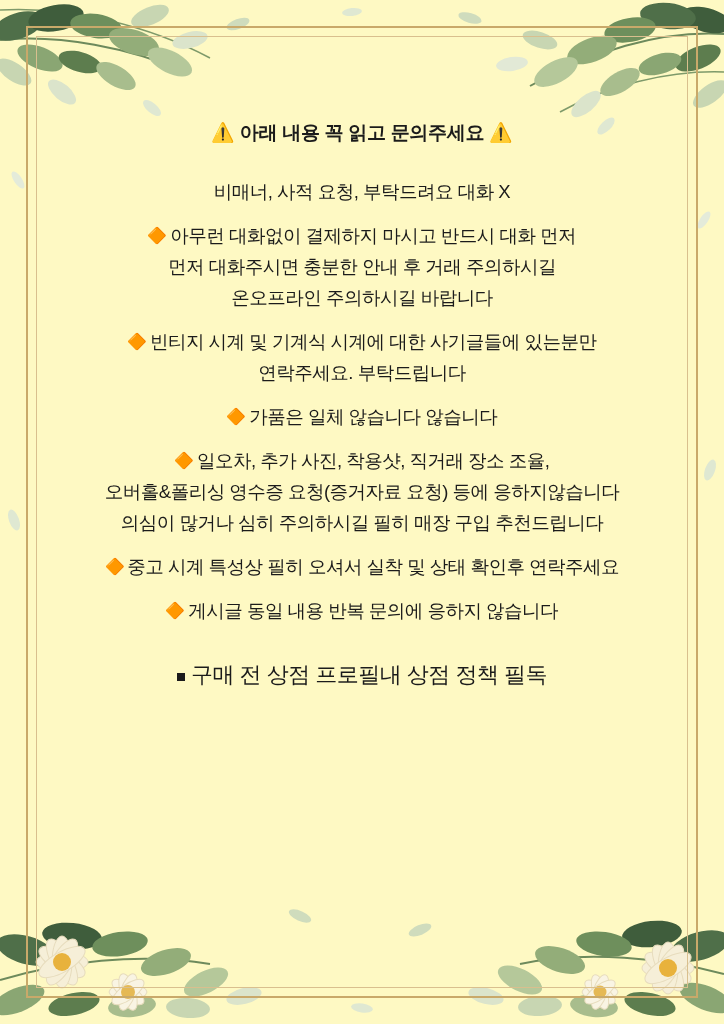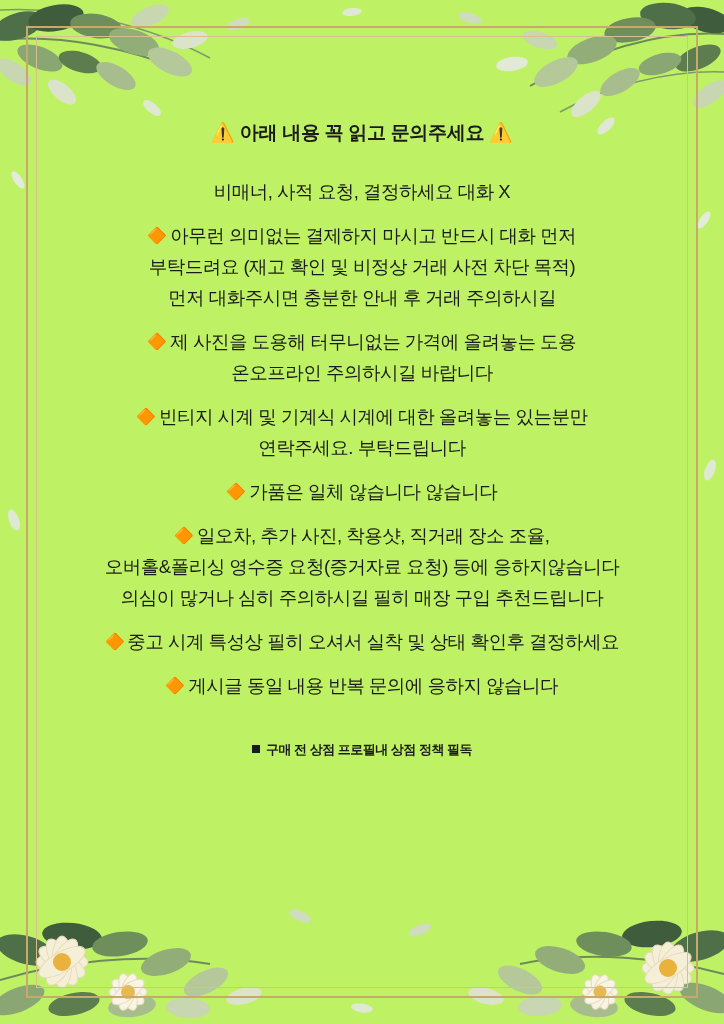--- a/index.html
+++ b/index.html
@@ -11,21 +11,21 @@
     width: 724px;
     height: 1024px;
     overflow: hidden;
     font-family: "Liberation Sans", sans-serif;
   }
 
   #poster {
     position: relative;
     width: 724px;
     height: 1024px;
-    background: #bef264;
+    background: #fef9c3;
     overflow: hidden;
   }
 
   
   .frame-outer {
     position: absolute;
     left: 26px;
     top: 26px;
     width: 672px;
     height: 972px;
@@ -69,24 +69,24 @@
   }
   .line.spaced-top { margin-top: 13px; }
   .diamond {
     color: #e8415c;
     font-size: 16px;
     vertical-align: 1px;
     margin-right: 3px;
   }
   .footer {
     margin-top: 34px;
-    font-size: 13px;
+    font-size: 22px;
     line-height: 30px;
     letter-spacing: -0.5px;
-    font-weight: bold;
+    font-weight: normal;
   }
   .sq {
     display: inline-block;
     width: 8px;
     height: 8px;
     background: #1b1b1b;
     margin-right: 6px;
     vertical-align: 1px;
   }
 </style>
@@ -222,33 +222,31 @@
     </g>
   </svg>
 
   <div class="frame-outer"></div>
   <div class="frame-inner"></div>
 
   <div class="content">
     <div class="headline">⚠️ 아래 내용 꼭 읽고 문의주세요 ⚠️</div>
 
     <div>
-      <div class="line"><span>비매너, 사적 요청, 결정하세요 대화 X</span></div>
-      <div class="line spaced-top"><span class="diamond">🔶</span><span>아무런 의미없는 결제하지 마시고 반드시 대화 먼저</span></div>
-      <div class="line"><span>부탁드려요 (재고 확인 및 비정상 거래 사전 차단 목적)</span></div>
+      <div class="line"><span>비매너, 사적 요청, 부탁드려요 대화 X</span></div>
+      <div class="line spaced-top"><span class="diamond">🔶</span><span>아무런 대화없이 결제하지 마시고 반드시 대화 먼저</span></div>
       <div class="line"><span>먼저 대화주시면 충분한 안내 후 거래 주의하시길</span></div>
-      <div class="line spaced-top"><span class="diamond">🔶</span><span>제 사진을 도용해 터무니없는 가격에 올려놓는 도용</span></div>
       <div class="line"><span>온오프라인 주의하시길 바랍니다</span></div>
-      <div class="line spaced-top"><span class="diamond">🔶</span><span>빈티지 시계 및 기계식 시계에 대한 올려놓는 있는분만</span></div>
+      <div class="line spaced-top"><span class="diamond">🔶</span><span>빈티지 시계 및 기계식 시계에 대한 사기글들에 있는분만</span></div>
       <div class="line"><span>연락주세요. 부탁드립니다</span></div>
       <div class="line spaced-top"><span class="diamond">🔶</span><span>가품은 일체 않습니다 않습니다</span></div>
       <div class="line spaced-top"><span class="diamond">🔶</span><span>일오차, 추가 사진, 착용샷, 직거래 장소 조율,</span></div>
       <div class="line"><span>오버홀&amp;폴리싱 영수증 요청(증거자료 요청) 등에 응하지않습니다</span></div>
       <div class="line"><span>의심이 많거나 심히 주의하시길 필히 매장 구입 추천드립니다</span></div>
-      <div class="line spaced-top"><span class="diamond">🔶</span><span>중고 시계 특성상 필히 오셔서 실착 및 상태 확인후 결정하세요</span></div>
+      <div class="line spaced-top"><span class="diamond">🔶</span><span>중고 시계 특성상 필히 오셔서 실착 및 상태 확인후 연락주세요</span></div>
       <div class="line spaced-top"><span class="diamond">🔶</span><span>게시글 동일 내용 반복 문의에 응하지 않습니다</span></div>
     </div>
 
     <div class="footer">
       <span class="sq"></span><span>구매 전 상점 프로필내 상점 정책 필독</span>
     </div>
   </div>
 
 </div>
 

